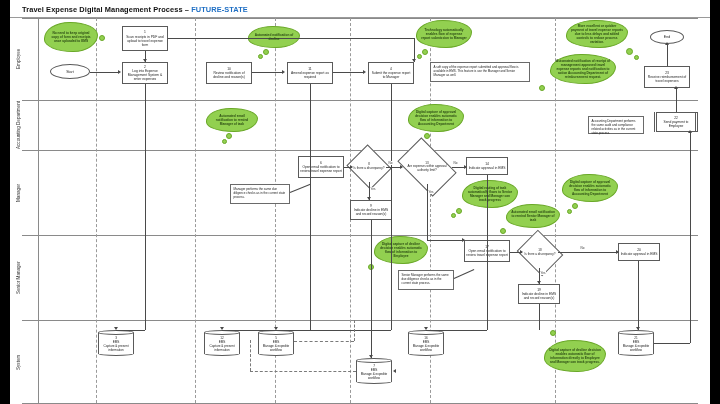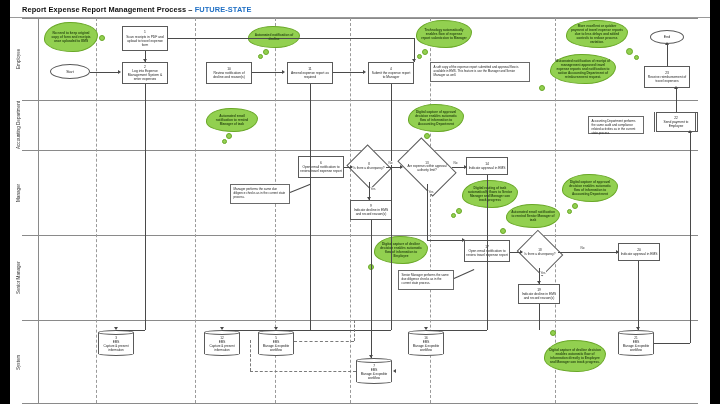--- a/index.html
+++ b/index.html
@@ -64,21 +64,21 @@
   .arr-u{border-left:2px solid transparent;border-right:2px solid transparent;border-bottom:3px solid #4a4a4a;}
   .elbl{position:absolute;font-size:3px;color:#333;background:#fff;padding:0 .5px;}
 </style>
 </head>
 <body>
 
 <div id="stage">
   <div id="canvas">
 
     <div class="title">
-      <span>Report Expense Report Management Process – </span><span class="fs">FUTURE-STATE</span>
+      <span>Travel Expense Digital Management Process – </span><span class="fs">FUTURE-STATE</span>
     </div>
     <div class="titlerule"></div>
 
     <div class="lanecol"></div>
     <div class="lanelabel" style="top:18px;height:82px;">Employee</div>
     <div class="lanelabel" style="top:100px;height:50px;">Accounting Department</div>
     <div class="lanelabel" style="top:150px;height:85px;">Manager</div>
     <div class="lanelabel" style="top:235px;height:85px;">Senior Manager</div>
     <div class="lanelabel" style="top:320px;height:84px;">System</div>
 

